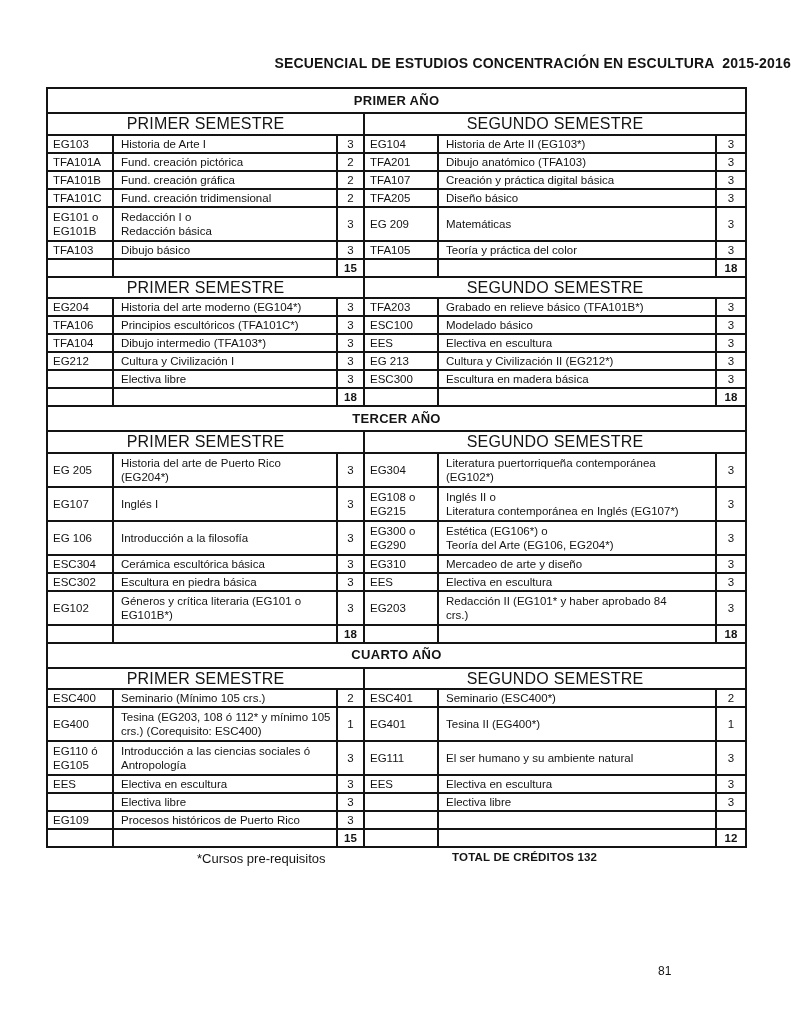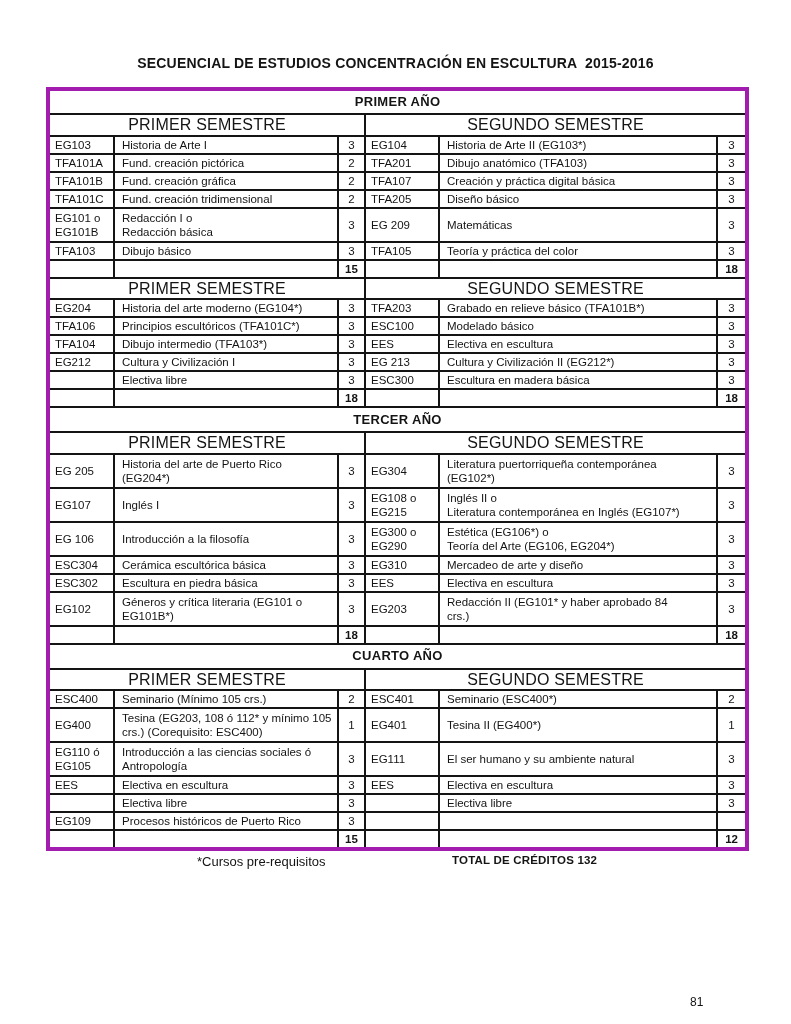--- a/index.html
+++ b/index.html
@@ -8,32 +8,32 @@
     position:relative;
     width:791px; height:1024px;
     background:#ffffff;
     color:#141414;
     font-family:"Liberation Sans", sans-serif;
     margin:0 auto;
     overflow:hidden;
   }
   .doc-title {
     padding-top:55px;
-    text-align:center;
+    text-align:right;
     font-size:14px;
     font-weight:bold;
     letter-spacing:0.2px;
     white-space:pre;
   }
   table.curr {
     border-collapse:collapse;
     table-layout:fixed;
     width:699px;
     margin:16px 0 1px 46px;
-    border:4px solid #a21caf;
+    border:2px solid #a21caf;
   }
   table.curr td {
     border:2px solid #141414;
     vertical-align:middle;
     font-size:11.5px;
     line-height:1.22;
     overflow:hidden;
   }
   tr.year td {
     height:25px;
@@ -66,23 +66,22 @@
     font-size:13px;
   }
   .total-credits {
     position:absolute; left:406px; top:0;
     font-size:11.5px;
     font-weight:bold;
     letter-spacing:0.2px;
   }
   .page-num {
     position:absolute;
-    left:658px; top:995px;
+    left:658px; top:964px;
     font-size:12px;
-    margin-left:32px;
   }
 </style>
 </head>
 <body>
 
 <div class="page">
 
   <div class="doc-title">SECUENCIAL DE ESTUDIOS CONCENTRACIÓN EN ESCULTURA  2015-2016</div>
 
   <table class="curr">

